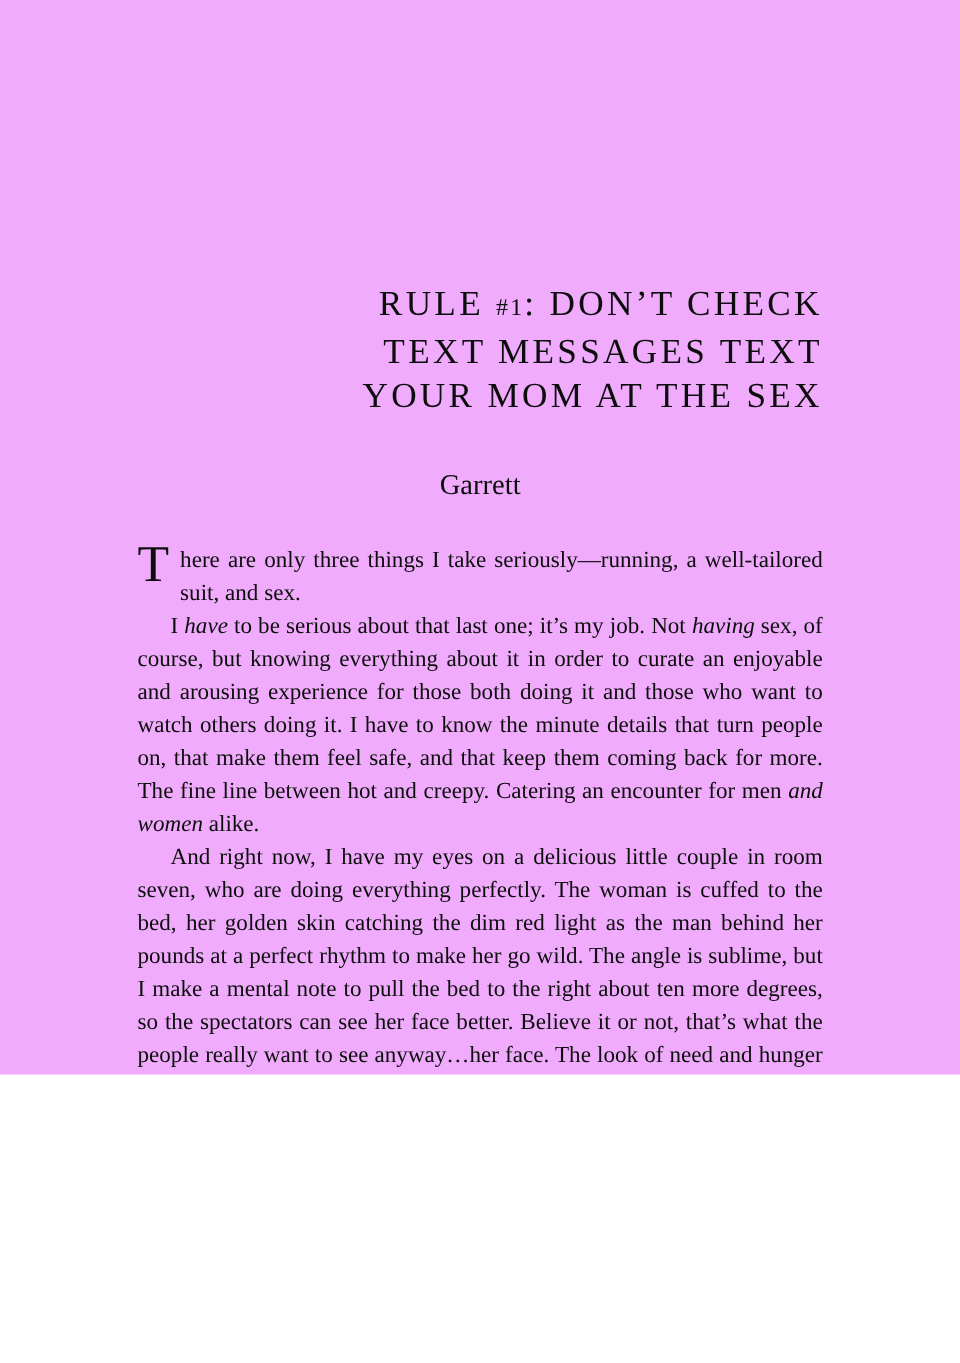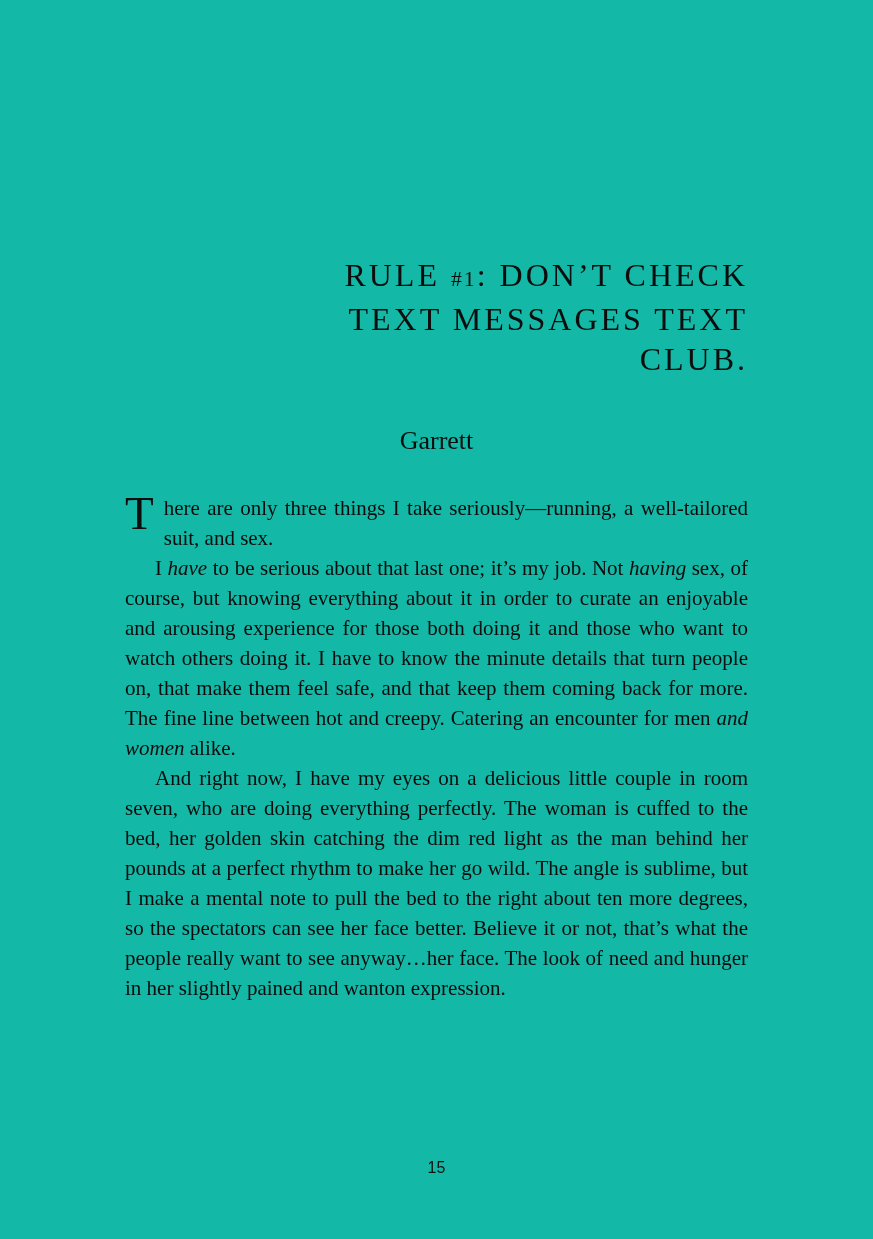--- a/index.html
+++ b/index.html
@@ -3,22 +3,22 @@
 <meta charset="utf-8">
 <style>
   html, body {
     margin: 0;
     padding: 0;
     background: #ffffff;
   }
   .page {
     position: relative;
     width: 873px;
-    height: 1239px;
-    background: #14b8a6;
+    height: 977px;
+    background: #f0abfc;
     color: #0d0d0d;
     font-family: "Liberation Serif", serif;
     overflow: hidden;
   }
   .text-column {
     position: absolute;
     left: 125px;
     top: 0;
     width: 623px;
   }
@@ -79,21 +79,21 @@
 </style>
 </head>
 <body>
 
 <div class="page">
   <div class="text-column">
 
     <h1 class="chapter-title">
       <span class="title-line"><span>RULE </span><span class="title-num">#1</span><span>: DON’T CHECK</span></span>
       <span class="title-line">TEXT MESSAGES TEXT</span>
-      <span class="title-line">CLUB.</span>
+      <span class="title-line">YOUR MOM AT THE SEX</span>
     </h1>
 
     <div class="pov-name">Garrett</div>
 
     <div class="body-text">
       <p class="para"><span class="dropcap">T</span><span>here are only three things I take seriously—running, a well-tailored suit, and sex.</span></p>
 
       <p class="para indent"><span>I </span><em>have</em><span> to be serious about that last one; it’s my job. Not </span><em>having</em><span> sex, of course, but knowing everything about it in order to curate an enjoyable and arousing experience for those both doing it and those who want to watch others doing it. I have to know the minute details that turn people on, that make them feel safe, and that keep them coming back for more. The fine line between hot and creepy. Catering an encounter for men </span><em>and women</em><span> alike.</span></p>
 
 

